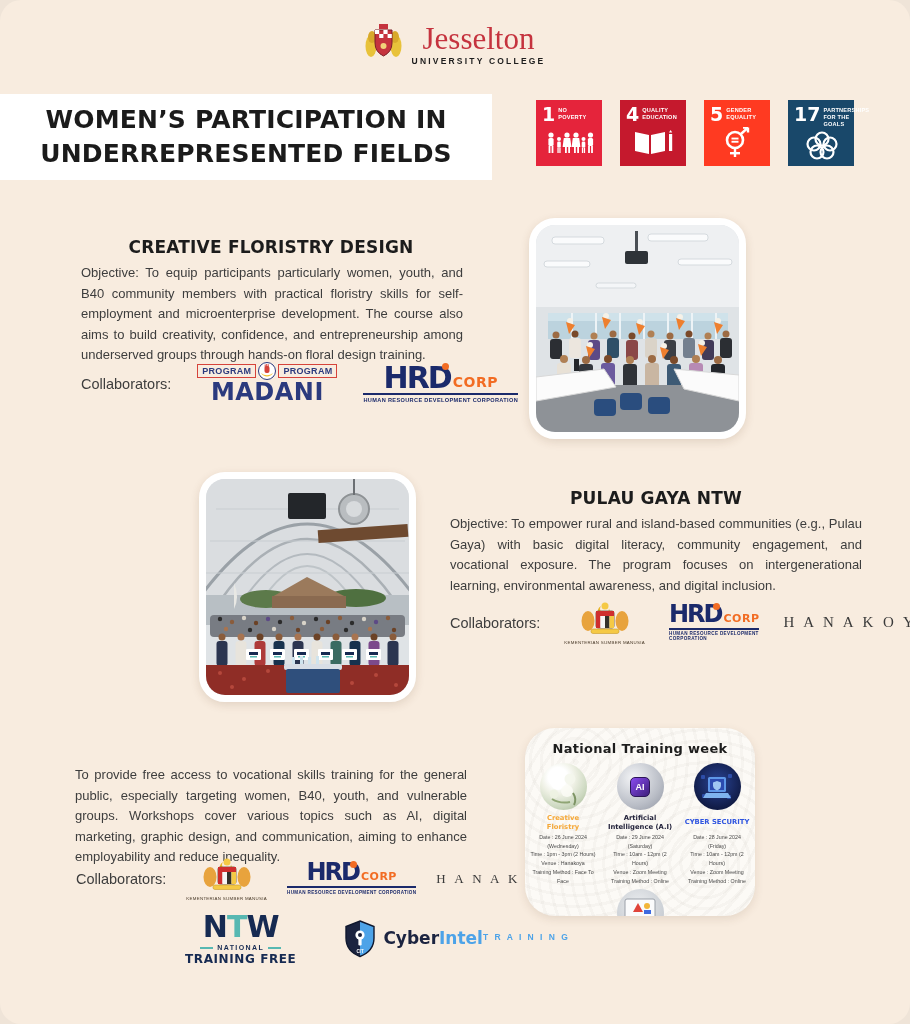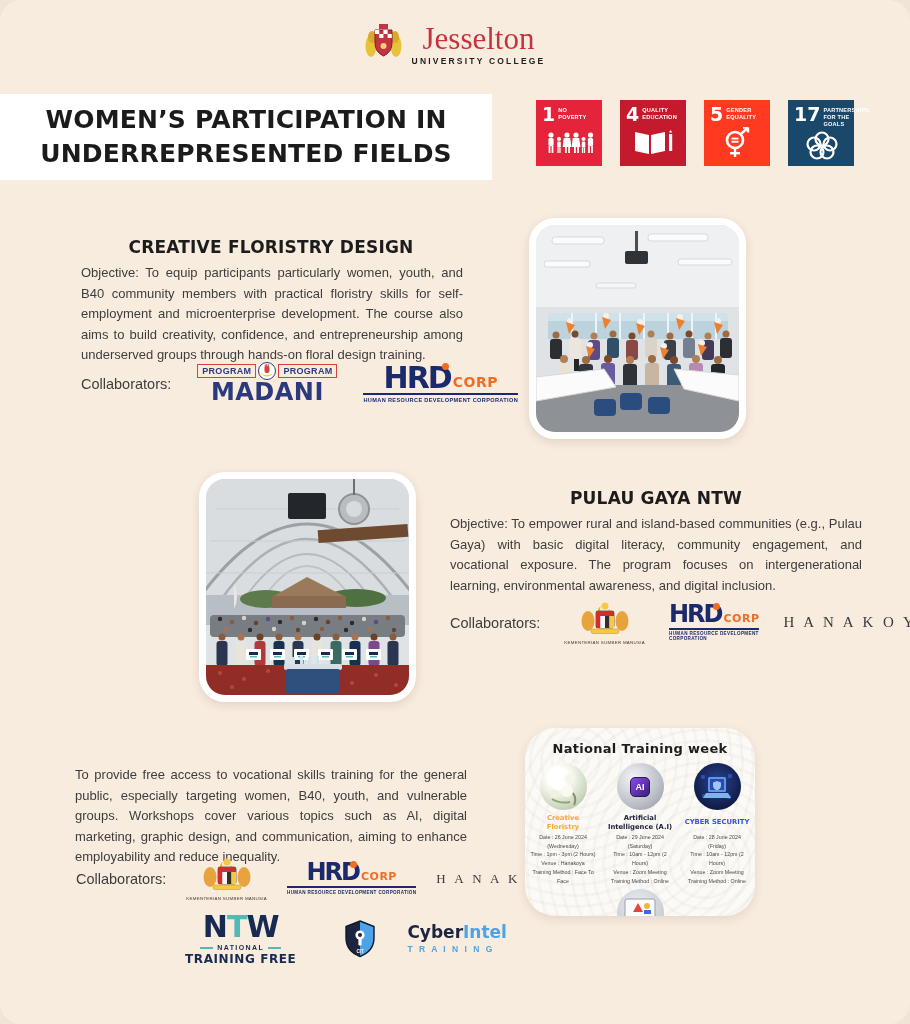--- a/index.html
+++ b/index.html
@@ -73,21 +73,21 @@
 
   .ntw-logo { display:flex; flex-direction:column; align-items:center; }
   .ntw-acronym { font-family:"DejaVu Sans", sans-serif; font-weight:700; font-size:30px; line-height:1; letter-spacing:-1px; color:#162A52; }
   .ntw-acronym .t { color:#57B8B2; }
   .ntw-mid { display:flex; align-items:center; gap:4px; margin-top:2px; }
   .ntw-dash { width:13px; height:2px; background:#57B8B2; }
   .ntw-national { font-size:7px; font-weight:700; letter-spacing:1.4px; color:#162A52; }
   .ntw-week { font-family:"DejaVu Sans", sans-serif; font-size:12px; font-weight:700; letter-spacing:0.6px; color:#162A52; margin-top:1px; }
 
   .cyberintel { display:flex; align-items:center; gap:7px; }
-  .ci-text { display:flex; flex-direction:column;margin-left:24px; }
+  .ci-text { display:flex; flex-direction:row; }
   .ci-name { font-family:"DejaVu Sans", sans-serif; font-weight:700; font-size:17px; line-height:1.05; }
   .ci-name .cyber { color:#1C2440; } .ci-name .intel { color:#4DA3E8; }
   .ci-training { font-size:8.5px; font-weight:700; color:#4DA3E8; letter-spacing:2px; margin-top:2px; }
 
   
   .collab-row { display:flex; align-items:center; }
 
   
   .flyer {
     top:728px; left:525px; width:230px; height:188px; border-radius:30px;

